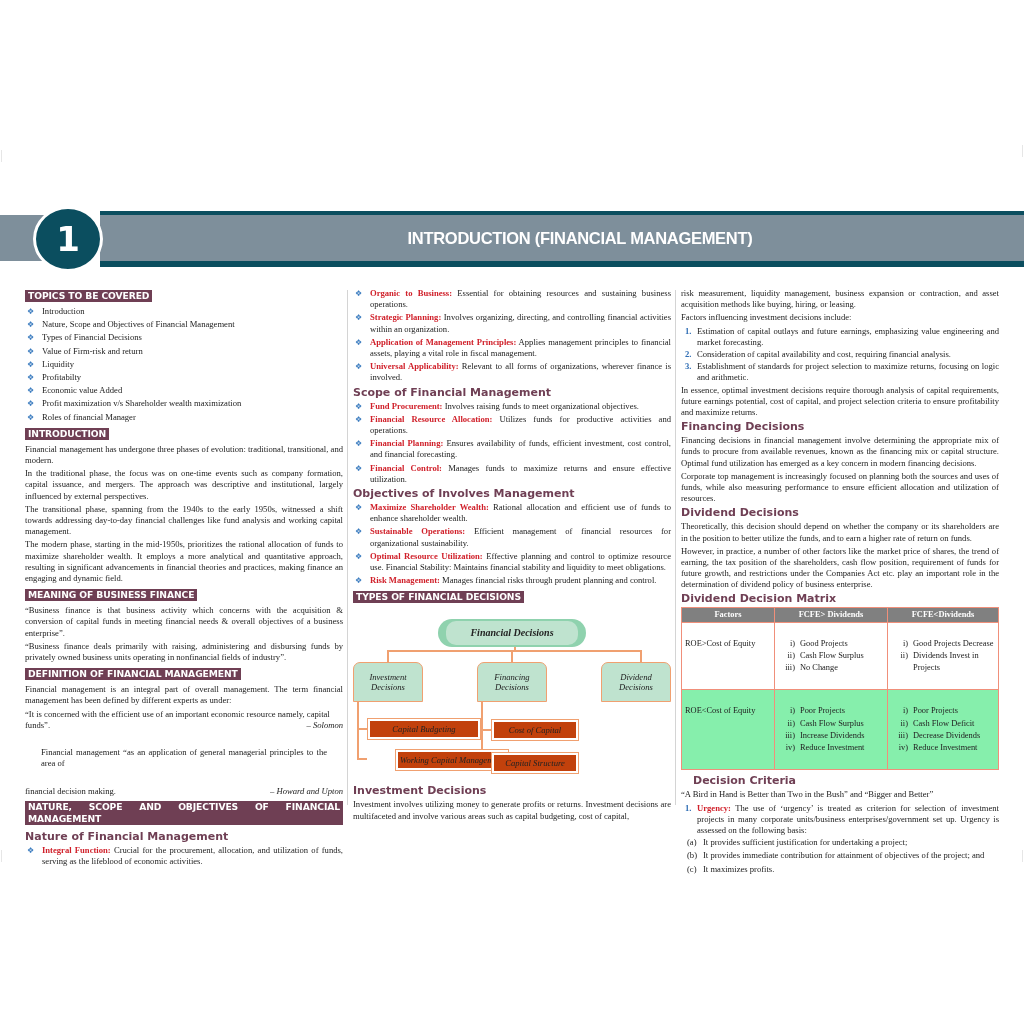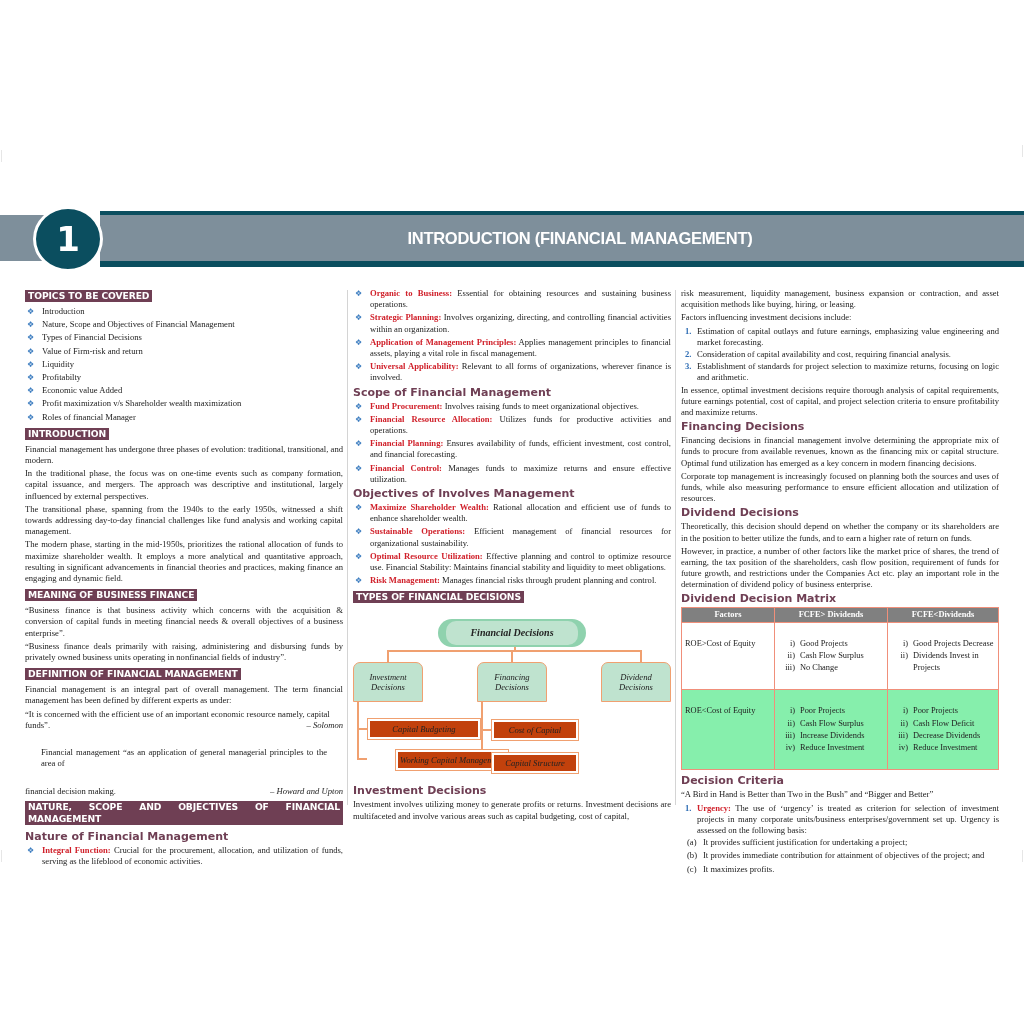--- a/index.html
+++ b/index.html
@@ -308,21 +308,21 @@
             </div>
             <div class="rl">
               <span class="rn">iv)</span>
               <span>Reduce Investment</span>
             </div>
           </td>
         </tr>
       </tbody>
   </table>
 
-  <div class="sub-head" style="margin-top:5px;">Decision Criteria</div>
+  <div class="sub-head" style="margin-top:5px;margin-left:12px;">Decision Criteria</div>
   <p>“A Bird in Hand is Better than Two in the Bush” and “Bigger and Better”</p>
   <ol class="num">
     <li>
       <span class="n">1.</span><span class="kw">Urgency:</span><span> The use of ‘urgency’ is treated as criterion for selection of investment projects in many corporate units/business enterprises/government set up. Urgency is assessed on the following basis:</span>
     </li>
   </ol>
   <ol class="alpha" id="criteria-sub">
       <li><span class="n">(a)</span><span>It provides sufficient justification for undertaking a project;</span></li>
       <li><span class="n">(b)</span><span>It provides immediate contribution for attainment of objectives of the project; and</span></li>
       <li><span class="n">(c)</span><span>It maximizes profits.</span></li>

